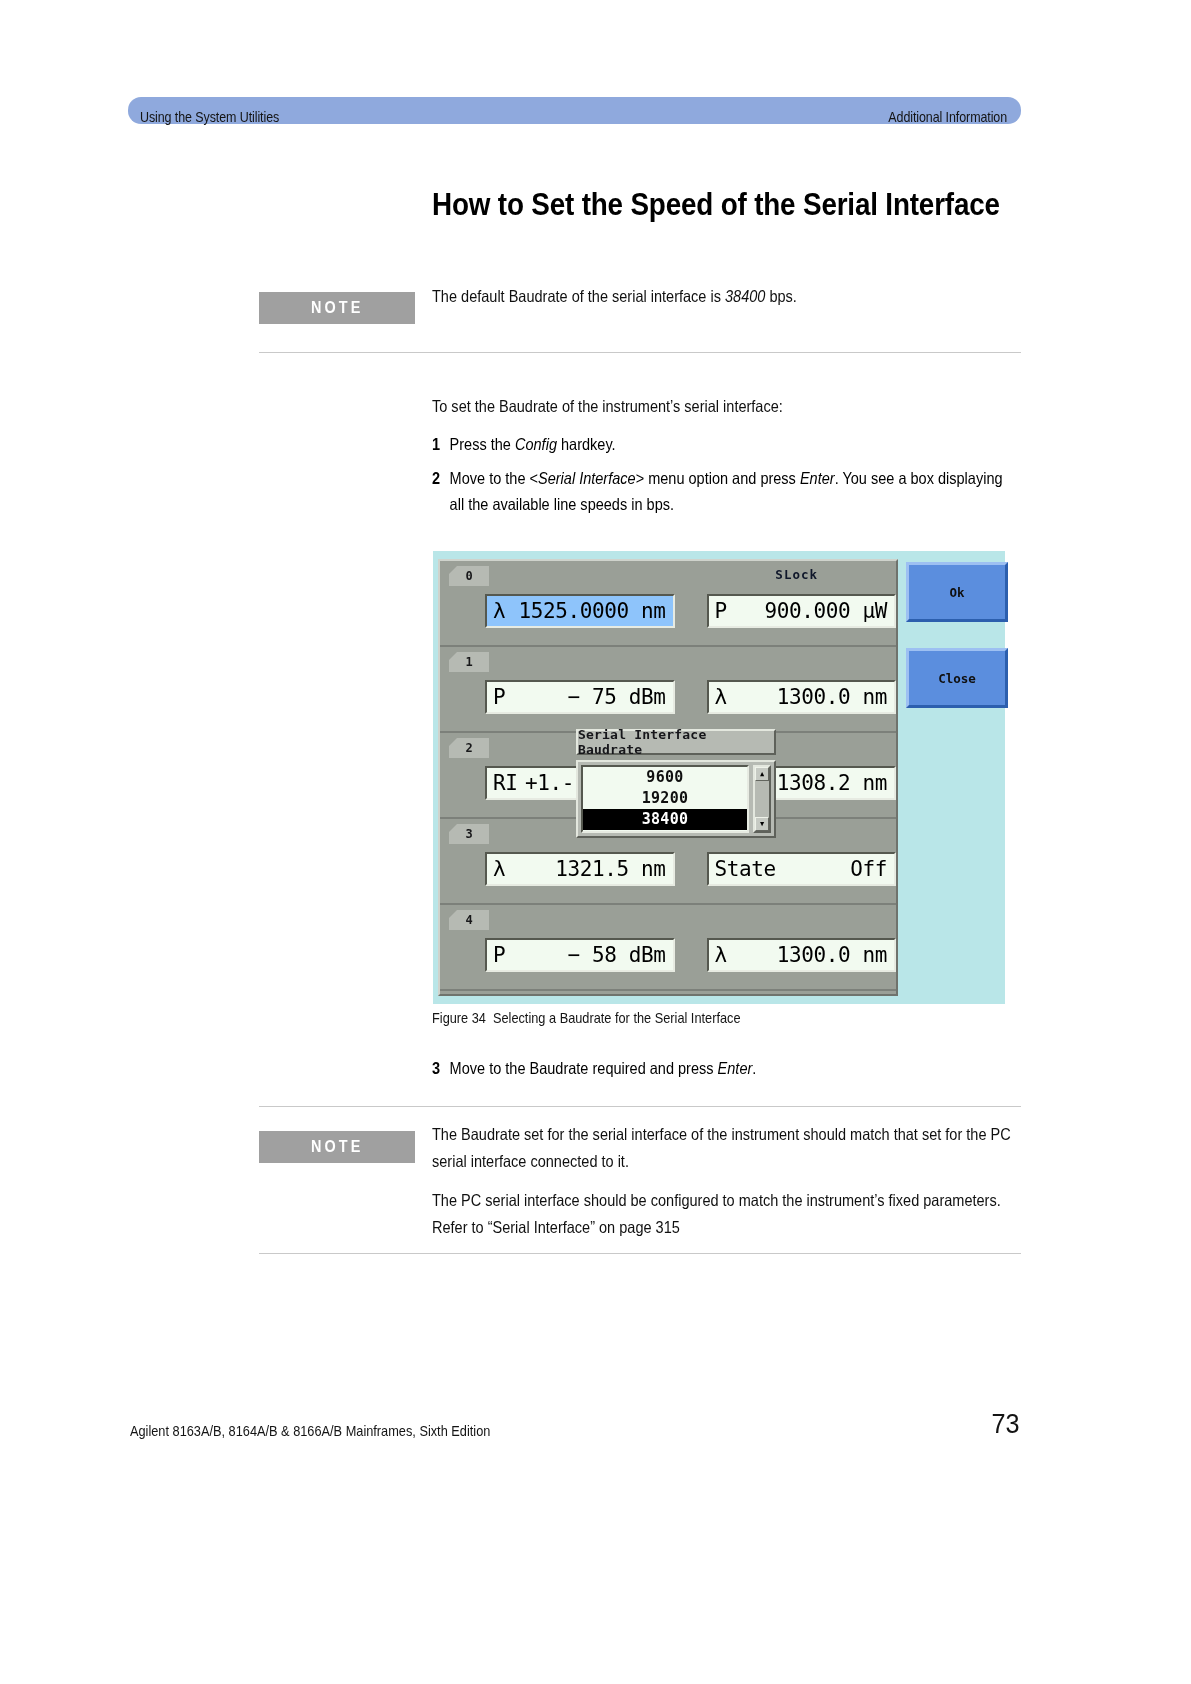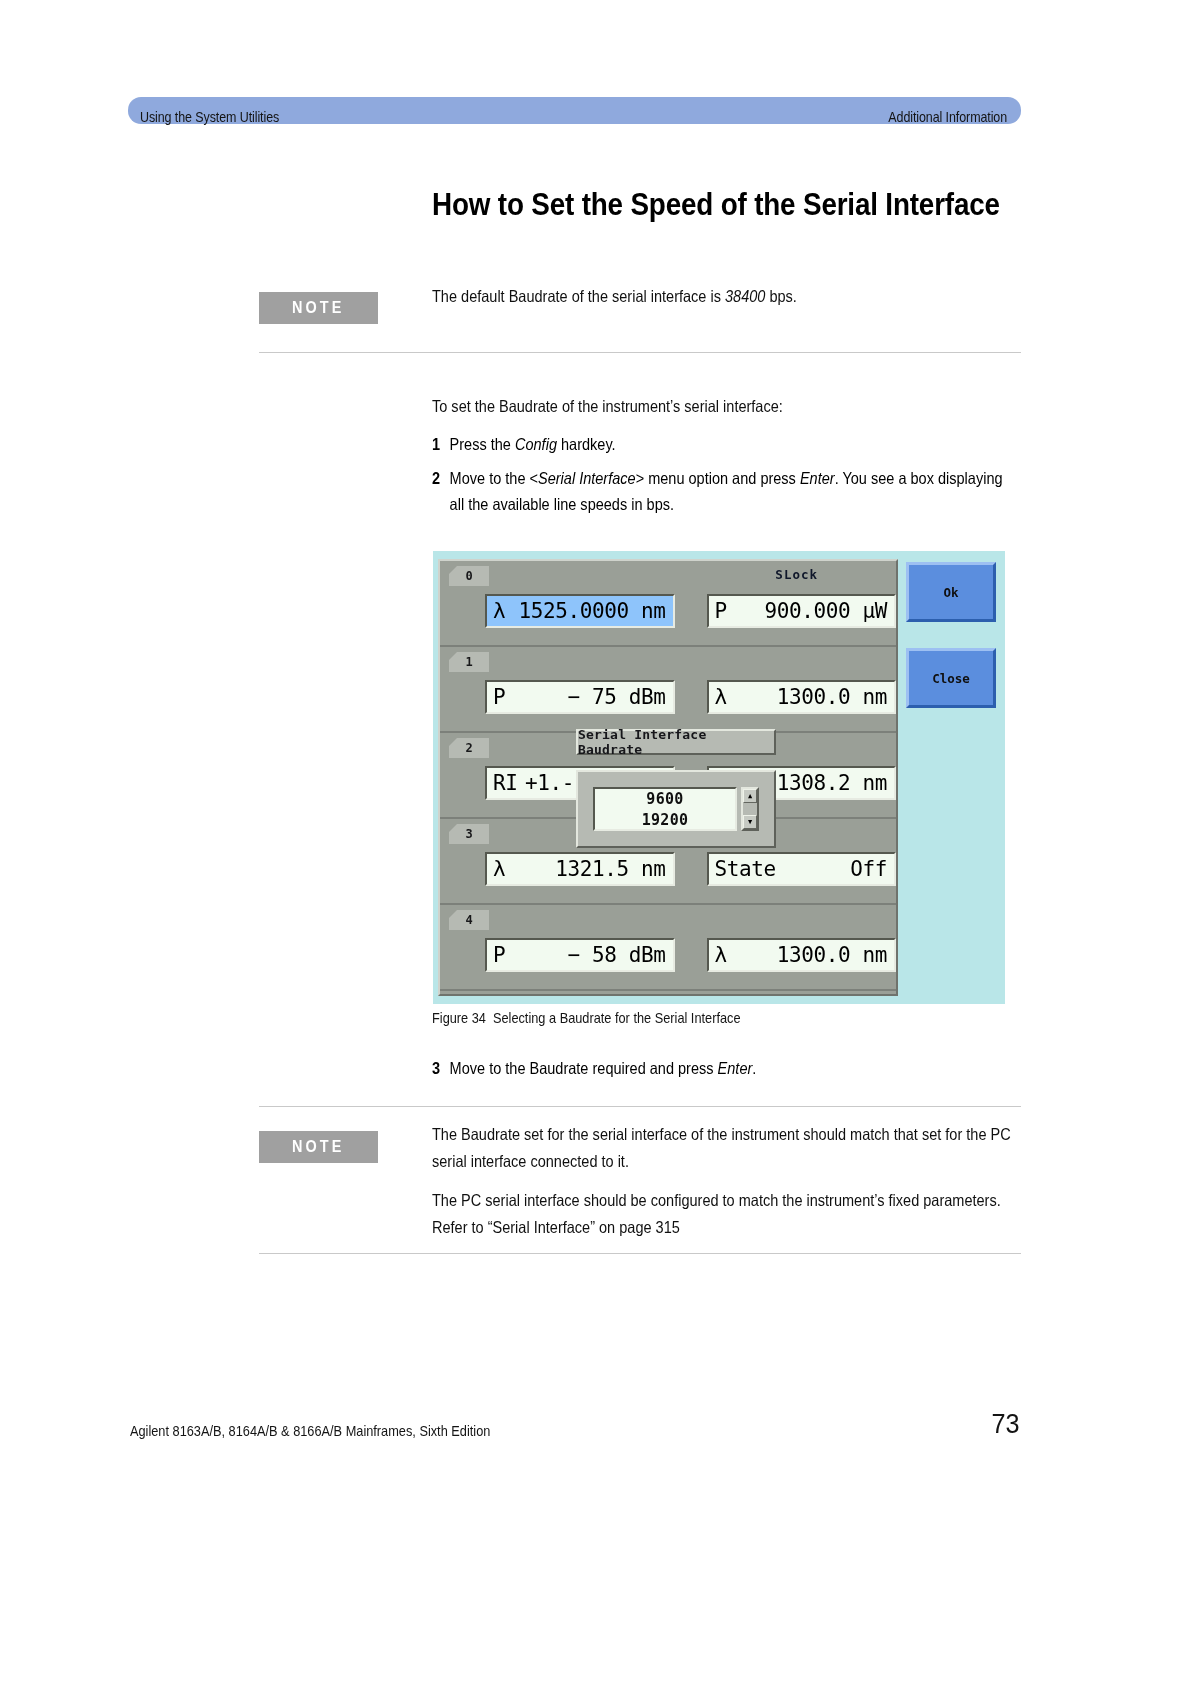--- a/index.html
+++ b/index.html
@@ -60,21 +60,21 @@
     letter-spacing: -0.2px;
     transform: scaleX(0.87);
     transform-origin: left top;
     white-space: nowrap;
     line-height: 1.15;
   }
 
   
   .note-box {
     position: absolute;
-    width: 119px;
+    width: 156px;
     height: 32px;
     background: #a0a0a0;
     display: flex;
     align-items: center;
     justify-content: center;
   }
   .note-box span {
     color: #ffffff;
     font-size: 16px;
     font-weight: bold;
@@ -237,30 +237,30 @@
     box-sizing: border-box;
     display: flex;
     align-items: center;
     justify-content: center;
     font-size: 13px;
     font-weight: bold;
     letter-spacing: 0.2px;
     color: #16161a;
   }
   .baud-body {
-    margin-top: 15px;
+    margin-top: 5px;
     height: 78px;
     background: #b6bab3;
     border-top: 2px solid #e3e7de;
     border-left: 2px solid #e3e7de;
     border-right: 2px solid #5e615a;
     border-bottom: 2px solid #5e615a;
     box-sizing: border-box;
     display: flex;
-    padding: 15px;
+    padding: 3px;
     justify-content: flex-end;
   }
   .baud-list {
     flex: 1;
     background: #f2faf0;
     border-top: 2px solid #55584f;
     border-left: 2px solid #55584f;
     border-right: 2px solid #e7ebe2;
     border-bottom: 2px solid #e7ebe2;
     box-sizing: border-box;
@@ -305,21 +305,21 @@
     justify-content: center;
     font-size: 7px;
     line-height: 1;
     color: #000;
   }
   .sb-track { flex: 1; }
 
   
   .side-btn {
     position: absolute;
-    width: 90px;
+    width: 102px;
     height: 60px;
     background: #5b8ede;
     border-top: 3px solid #9dc0f2;
     border-left: 3px solid #9dc0f2;
     border-right: 3px solid #2c5fae;
     border-bottom: 3px solid #2c5fae;
     box-sizing: border-box;
     display: flex;
     align-items: center;
     justify-content: center;

